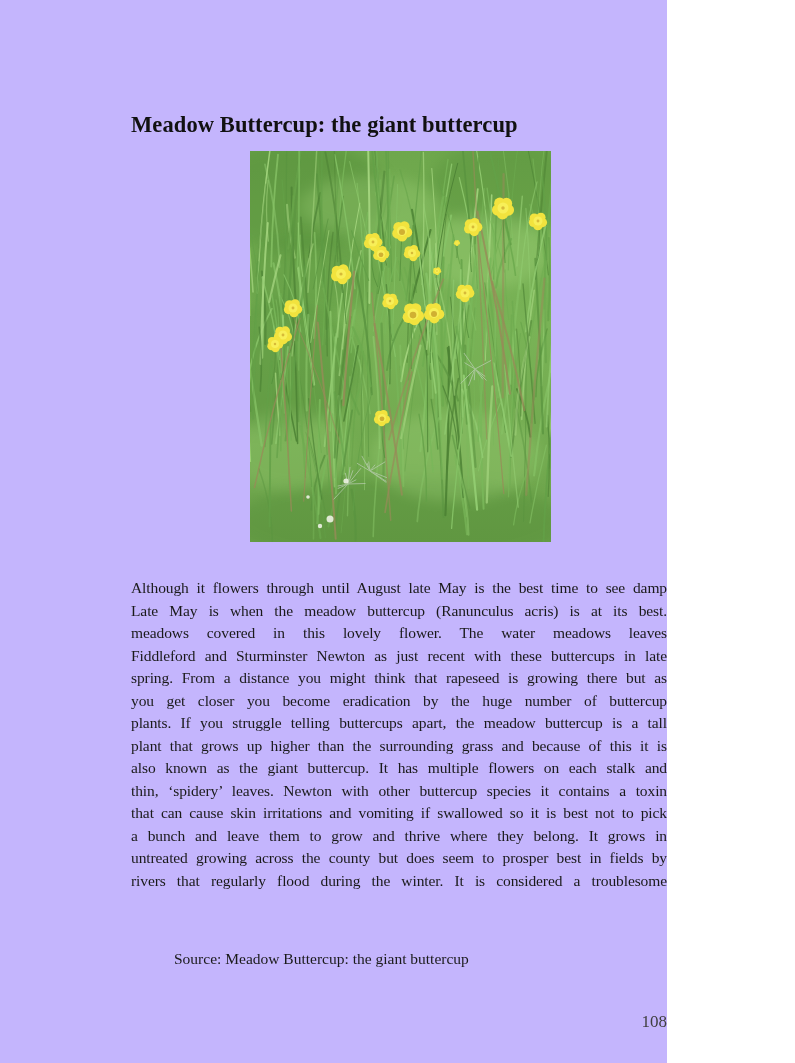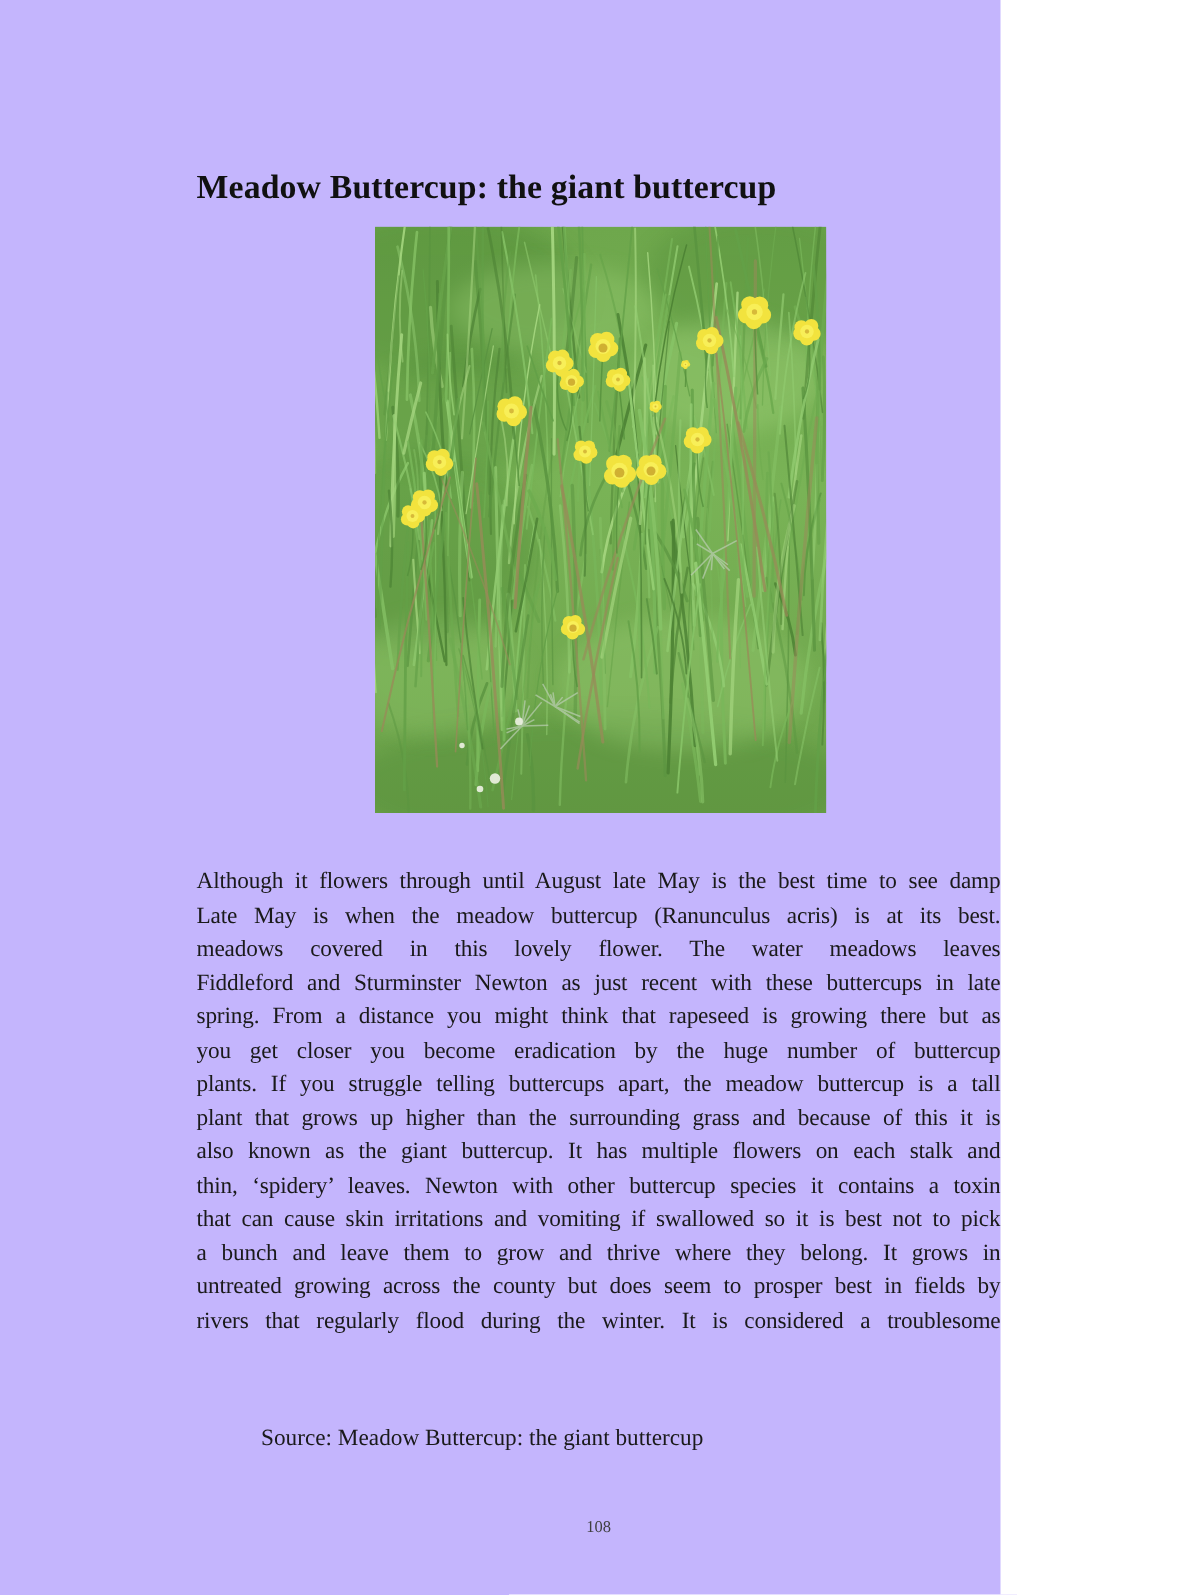--- a/index.html
+++ b/index.html
@@ -59,22 +59,22 @@
     font-size: 15.5px;
     line-height: 22.5px;
     color: #1a1a1a;
     margin-left: 43px;
   }
   .page-number {
     position: absolute;
     left: 131px;
     top: 1012px;
     width: 536px;
-    text-align: center;
-    font-size: 11px;
+    text-align: right;
+    font-size: 17px;
     color: #3f3f3f;
   }
 </style>
 </head>
 <body>
 
 <div class="page">
 
   <h1 class="doc-title">Meadow Buttercup: the giant buttercup</h1>
 

